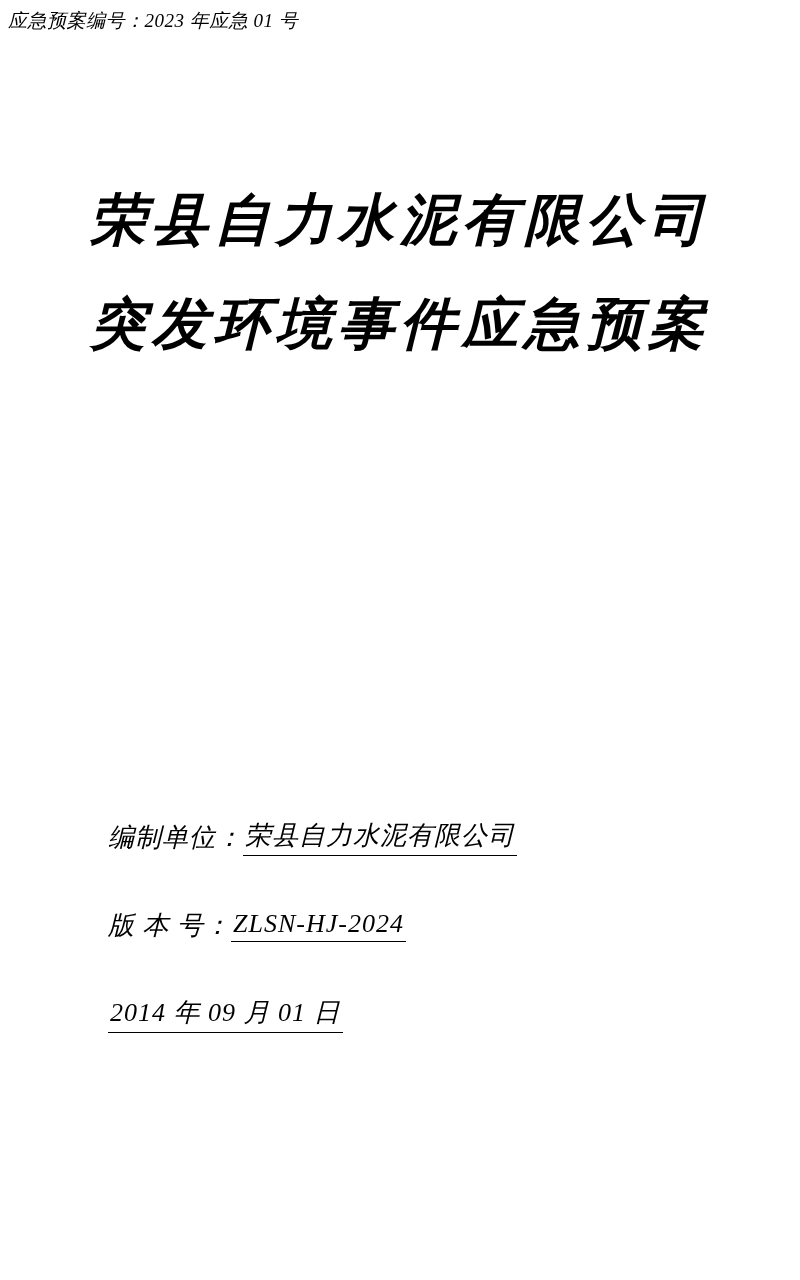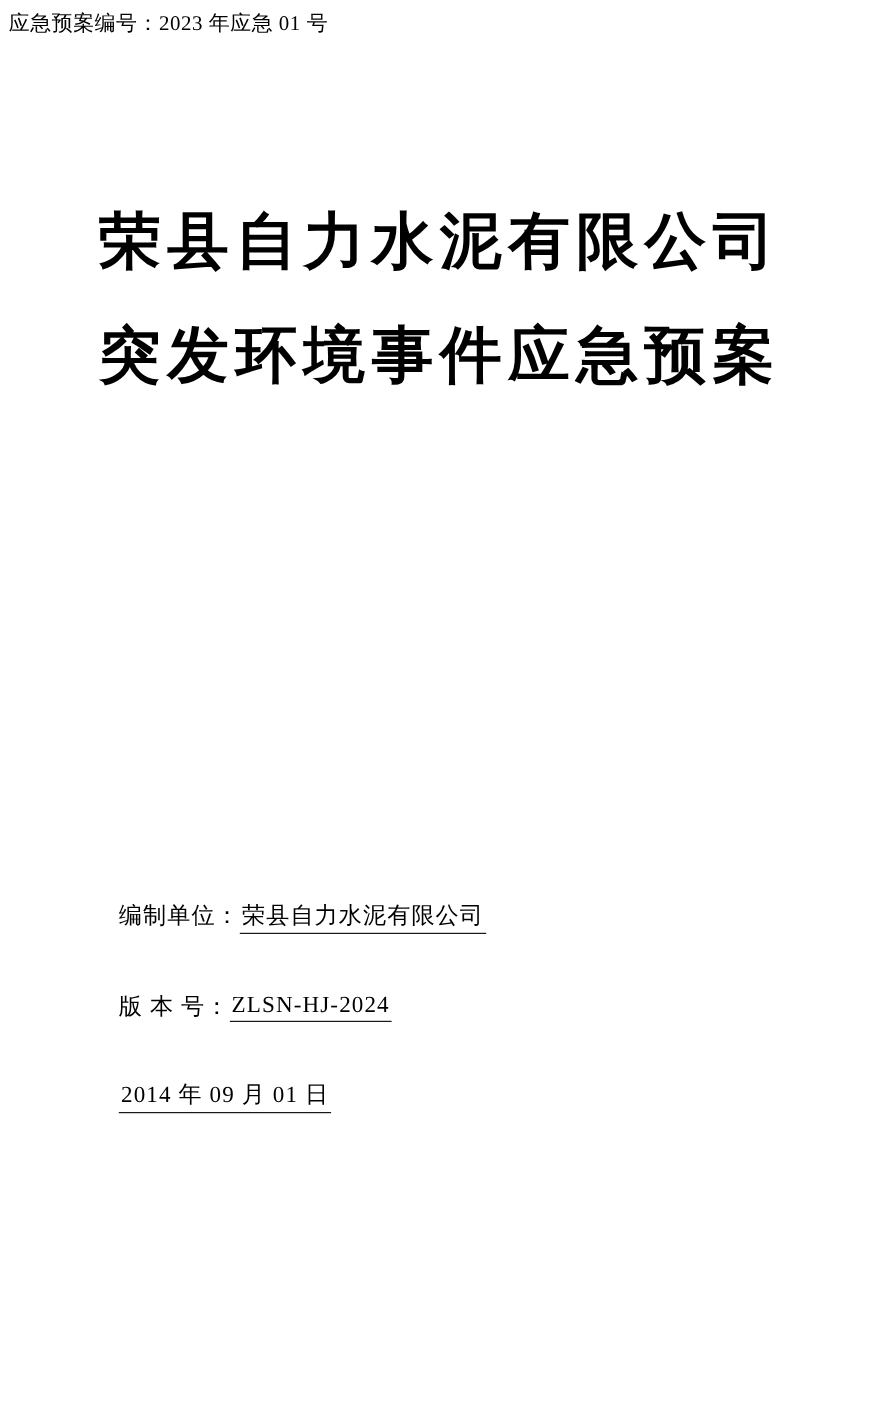--- a/index.html
+++ b/index.html
@@ -13,20 +13,21 @@
     font-family: "Liberation Serif", "DejaVu Serif", serif;
     color: #000000;
     position: relative;
     overflow: hidden;
   }
   .page {
     position: relative;
     width: 800px;
     height: 1204px;
     box-sizing: border-box;
+    font-style: italic;
   }
 
   
   .plan-number {
     position: absolute;
     top: 8px;
     left: 8px;
     font-size: 19px;
     letter-spacing: 0.5px;
     white-space: nowrap;
@@ -52,22 +53,22 @@
 
   
   .meta-block {
     position: absolute;
     top: 818px;
     left: 108px;
     width: 620px;
   }
   .meta-row {
     display: flex;
-    align-items: flex-start;
-    font-size: 21px;
+    align-items: center;
+    font-size: 26px;
     margin-bottom: 52px;
     white-space: nowrap;
   }
   .meta-label {
     display: inline-block;
     letter-spacing: 1px;
   }
   .meta-value {
     display: inline-block;
     border-bottom: 1.5px solid #000;

